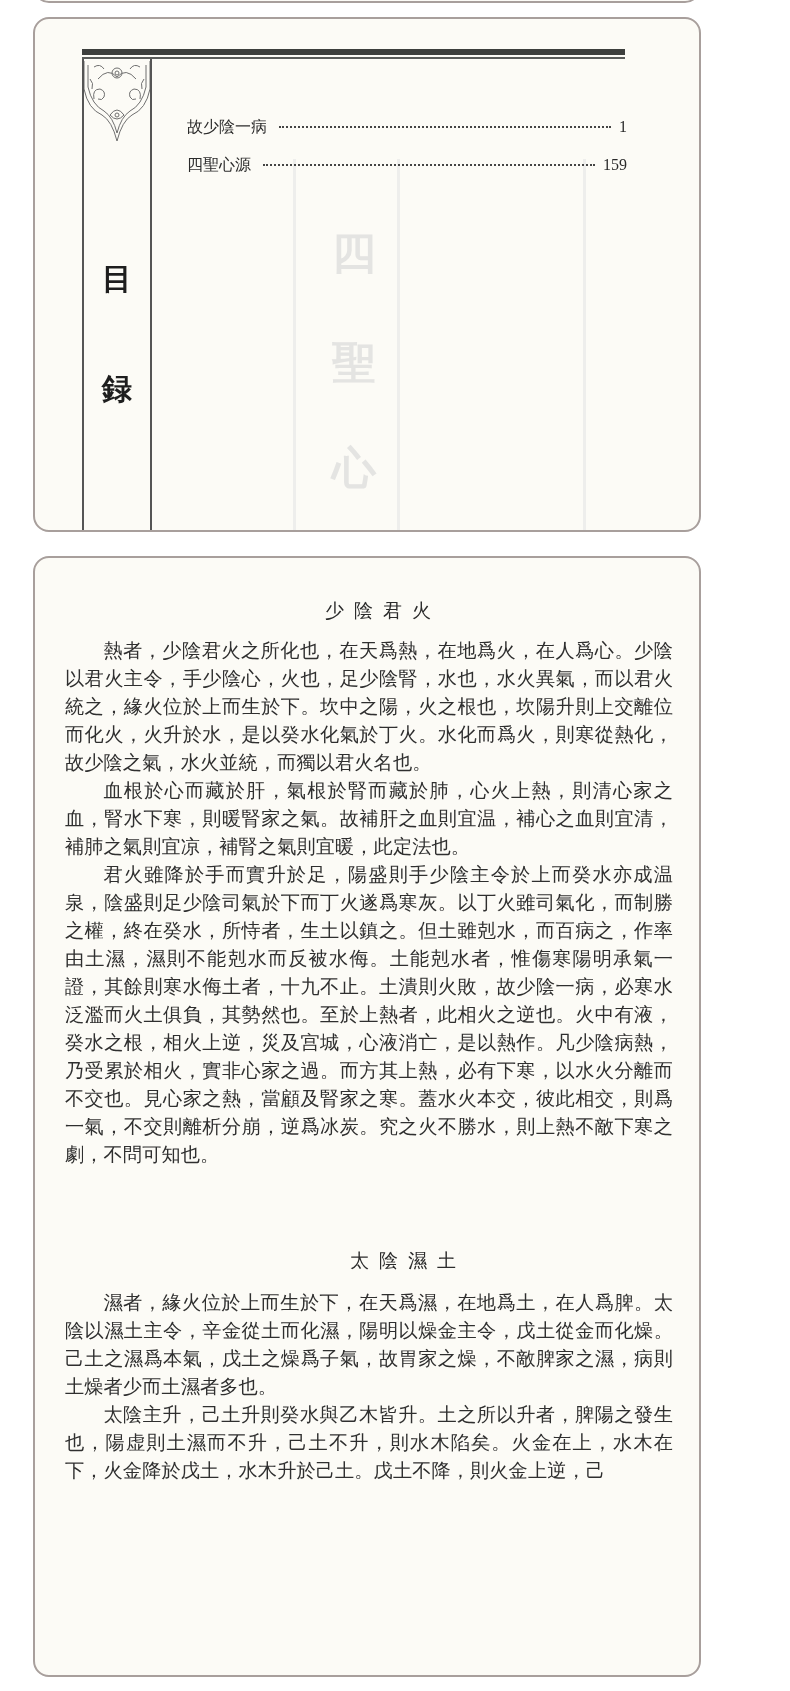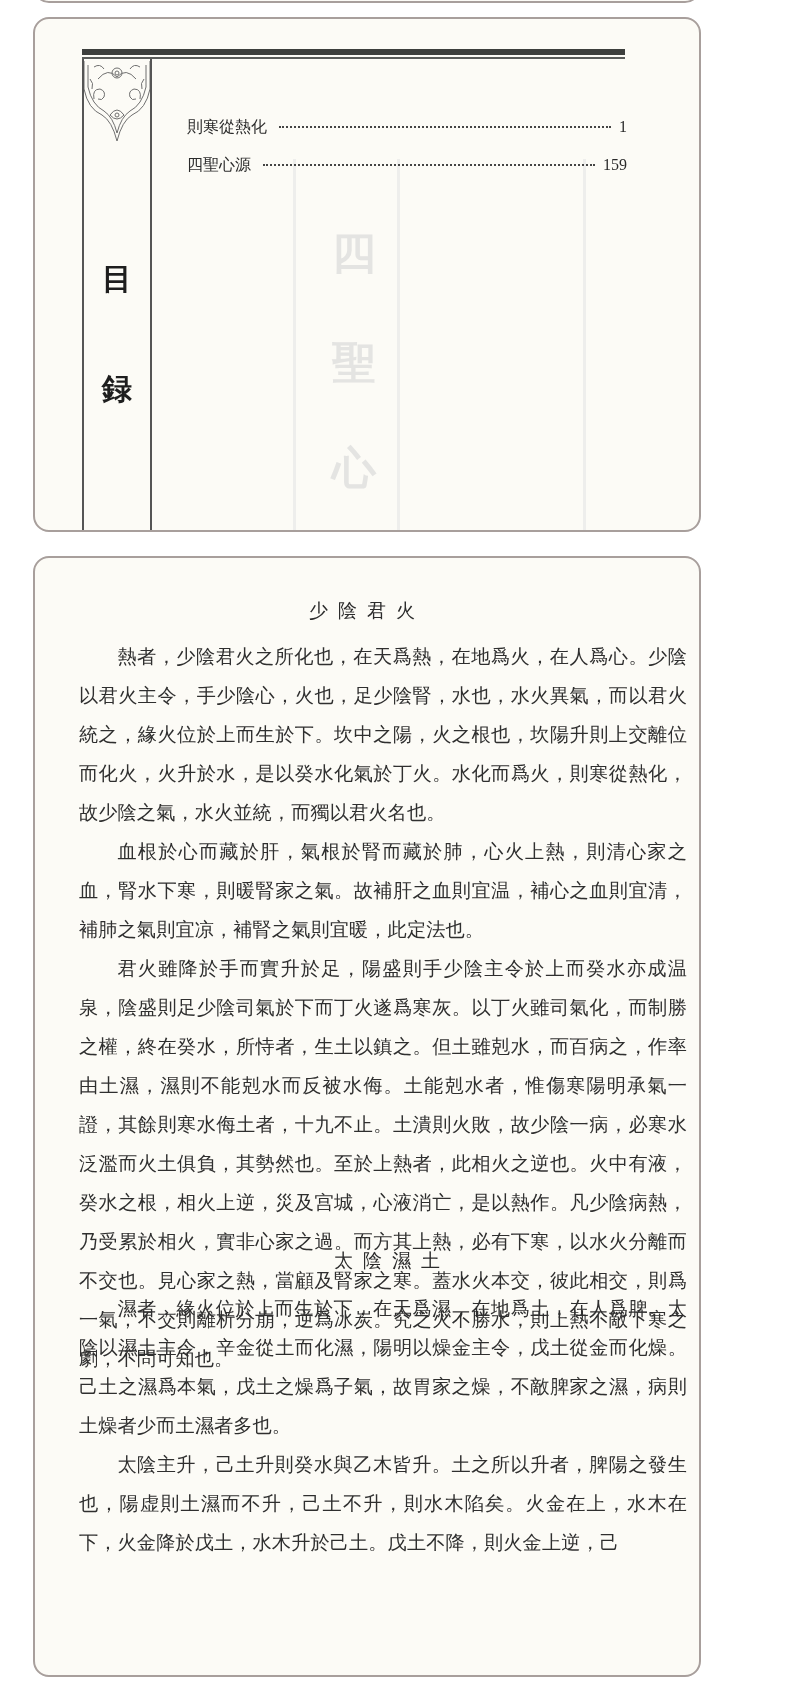--- a/index.html
+++ b/index.html
@@ -96,31 +96,31 @@
     }
     .ghost-col-line {
       position: absolute;
       width: 3px;
       background: #eeeeec;
     }
 
     
     .section-title {
       position: absolute;
-      left: 0; width: 664px;
+      left: 16px; width: 664px;
       text-align: center;
       font-size: 19px;
       letter-spacing: 10px;
       color: #2b2b2b;
     }
     .body-text {
       position: absolute;
-      left: 44px; width: 608px;
+      left: 30px; width: 608px;
       font-size: 19.2px;
-      line-height: 39px;
+      line-height: 28px;
       letter-spacing: 0.1px;
       color: #2f2f2f;
       text-align: justify;
     }
     .para {
       margin: 0;
       text-indent: 2em;
     }
   </style>
 </head>
@@ -157,21 +157,21 @@
         <path d="M6 20 Q10 24 8 30"></path>
         <path d="M60 20 Q56 24 58 30"></path>
       </g>
     </svg>
     <div class="side-title-char" style="top:200px;">目</div>
     <div class="side-title-char" style="top:310px;">録</div>
   </div>
 
   <div class="toc-list">
     <div class="toc-item">
-      <span class="toc-label">則寒從熱化</span>
+      <span class="toc-label">故少陰一病</span>
       <span class="toc-leader"></span>
       <span class="toc-page">1</span>
     </div>
     <div class="toc-item">
       <span class="toc-label">四聖心源</span>
       <span class="toc-leader"></span>
       <span class="toc-page">159</span>
     </div>
   </div>
 </div>

